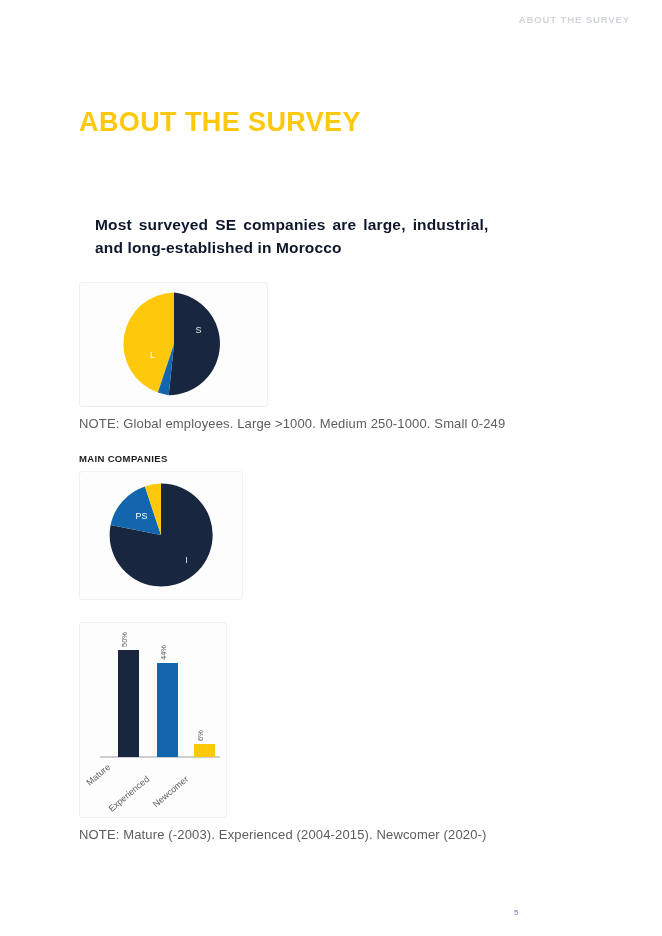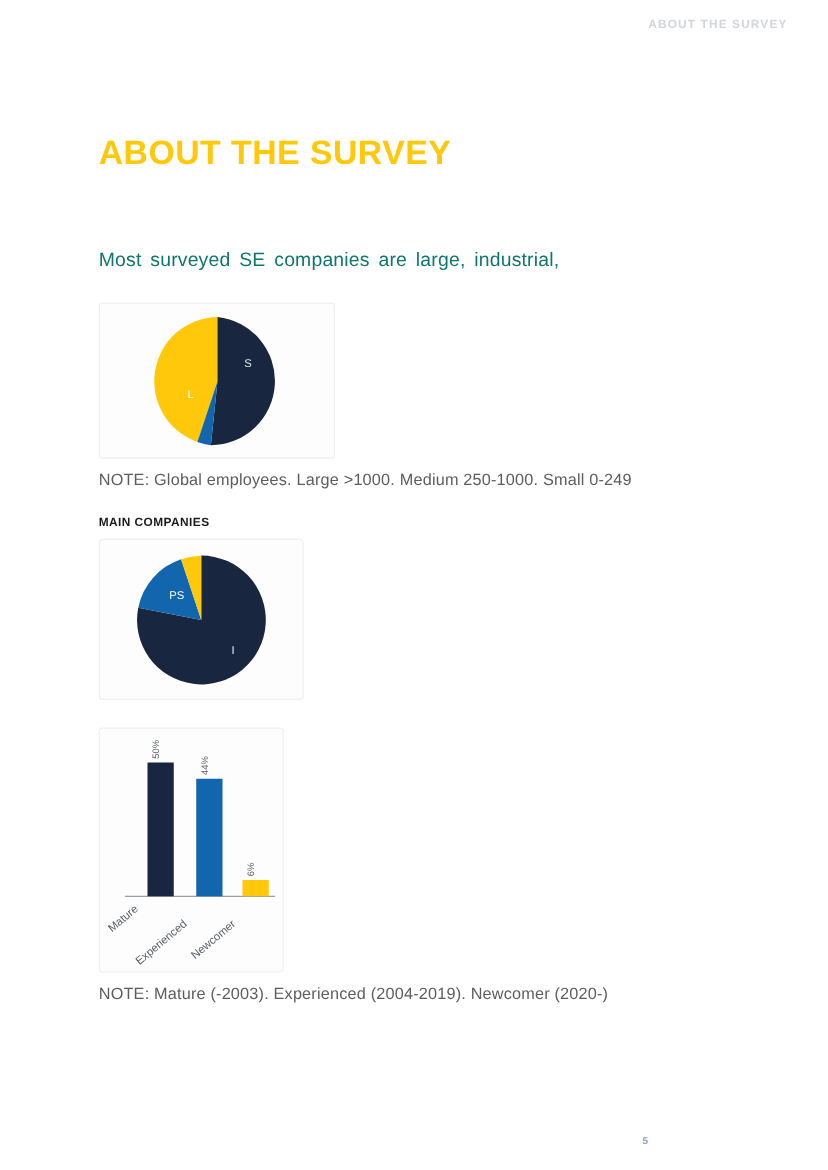--- a/index.html
+++ b/index.html
@@ -37,25 +37,25 @@
   .page-title {
     font-size: 27px;
     font-weight: bold;
     color: #FFC80A;
     letter-spacing: 0.4px;
     margin: 0;
     line-height: 1.1;
   }
 
   .subtitle {
-    margin: 0;
+    margin: 16px;
     padding-top: 59px;
     font-size: 15.5px;
-    font-weight: normal;
-    color: #0f766e;
+    font-weight: bold;
+    color: #0f172a;
     line-height: 1.52;
     letter-spacing: 0.15px;
     max-width: 460px;
   }
   .subtitle .ln { display: block; }
   .subtitle .ln1 { word-spacing: 2.6px; }
 
   
   .section { margin-top: 22px; }
   .section-label {
@@ -126,20 +126,21 @@
 <body>
 
 <div class="running-header">ABOUT THE SURVEY</div>
 
 <div class="page-body">
 
   <h1 class="page-title">ABOUT THE SURVEY</h1>
 
   <p class="subtitle">
     <span class="ln ln1">Most surveyed SE companies are large, industrial,</span>
+    <span class="ln">and long-established in Morocco</span>
   </p>
 
   <div class="section">
 
     <div class="chart-card card-pie1">
       <div class="pie-wrap">
         <svg class="pie-svg" width="105" height="105" viewBox="0 0 105 105">
 
           <path d="M52.5 52.5 L52.5 1 A51.5 51.5 0 0 0 36.4 101.1 Z" fill="#FFC80A"></path>
 
@@ -190,18 +191,18 @@
 
         <rect x="114" y="121" width="21" height="13" fill="#FFC80A"></rect>
         <text class="bar-value" x="123" y="118" text-anchor="start" transform="rotate(-90 123 118)">6%</text>
 
         <text class="bar-cat" x="31" y="145" text-anchor="end" transform="rotate(-40 31 145)">Mature</text>
         <text class="bar-cat" x="70" y="157" text-anchor="end" transform="rotate(-40 70 157)">Experienced</text>
         <text class="bar-cat" x="109" y="157" text-anchor="end" transform="rotate(-40 109 157)">Newcomer</text>
       </svg>
     </div>
 
-    <div class="note">NOTE: Mature (-2003). Experienced (2004-2019). Newcomer (2020-)</div>
+    <div class="note">NOTE: Mature (-2003). Experienced (2004-2015). Newcomer (2020-)</div>
   </div>
 
 </div>
 
 <div class="page-number">5</div>
 
 </body></html>

